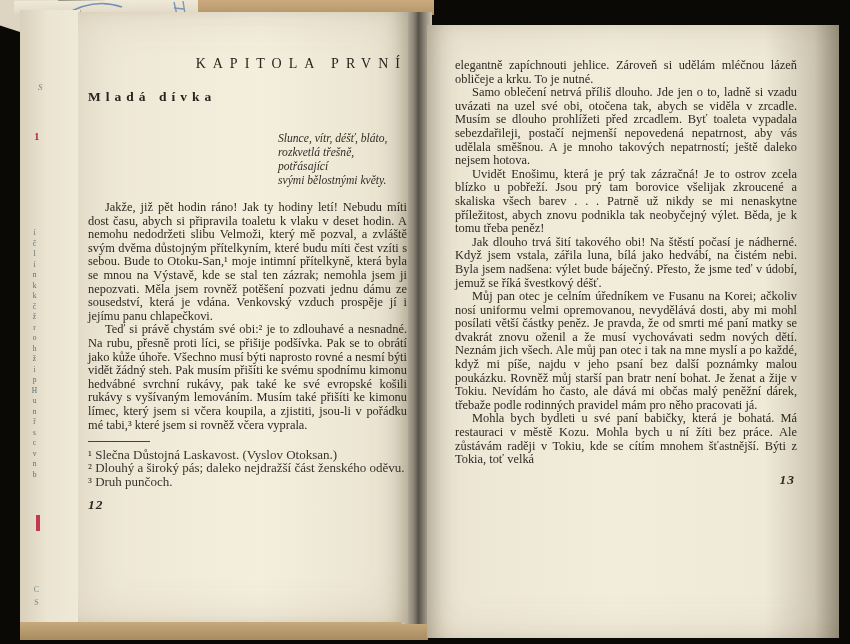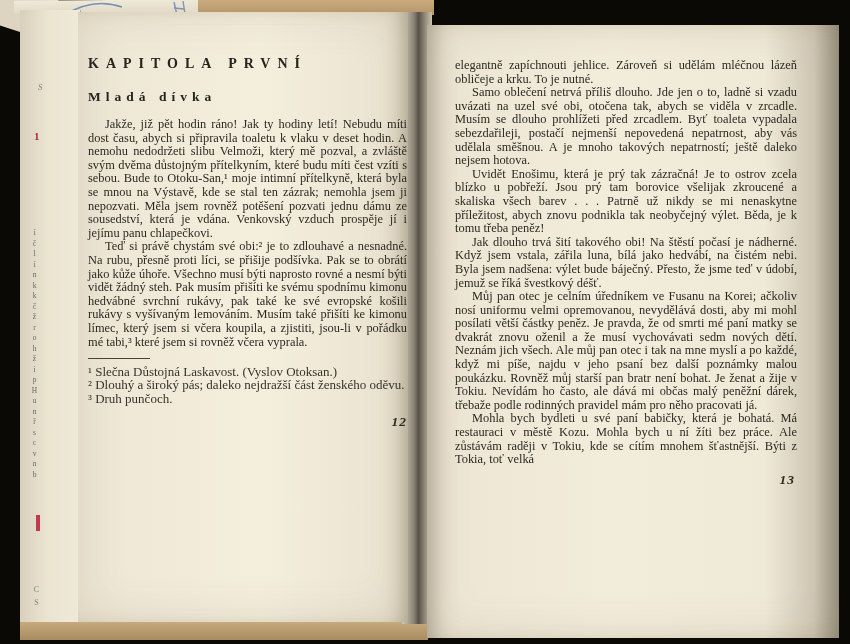--- a/index.html
+++ b/index.html
@@ -76,39 +76,39 @@
   .right-page{
     left:427px;top:25px;width:412px;height:613px;
     background:linear-gradient(90deg,#ece5d3,#f2ecdb 45%,#efe9d7 82%,#cfc7b4 94%,#978f7e);
     box-shadow:inset 18px 0 24px -14px rgba(95,85,62,.5),
                inset 0 0 46px rgba(125,105,72,.15);
   }
 
   
   .lp-col{position:absolute;left:10px;top:0;width:319px;}
   .chapter-title{
-    margin:44px 0 0;text-align:left;
-    font-size:14px;font-weight:bold;letter-spacing:7px;color:#27241f;
+    margin:44px 0 0;text-align:right;
+    font-size:14px;font-weight:normal;letter-spacing:7px;color:#27241f;
   }
   .chapter-subtitle{
     margin:17px 0 0;
     font-size:13.5px;font-weight:bold;letter-spacing:5px;color:#27241f;
   }
   .epigraph{
     margin:27px 0 0 190px;
     font-style:italic;font-size:11.6px;line-height:14px;color:#312d27;
   }
   .body-text{margin-top:13px;text-align:justify;font-size:12.4px;line-height:13.6px;}
   .body-text p{margin:0;text-indent:17px;}
   .body-text p.noindent{text-indent:0;}
   .footnote-rule{width:62px;border:0;border-top:1px solid #46423a;margin:9px 0 6px;}
   .footnotes{font-size:13px;line-height:13.2px;color:#37332c;}
   .footnotes div{margin:0;}
   .page-number{font-weight:bold;font-style:italic;font-size:13.5px;letter-spacing:1px;}
-  .lp-num{margin-top:9px;text-align:right;}
+  .lp-num{margin-top:9px;}
 
   
   .rp-col{position:absolute;left:28px;top:21px;width:342px;}
   .rp-num{margin-top:5px;text-align:right;padding-right:2px;}
 </style>
 </head>
 <body>
 
 <div class="stage">
 
@@ -130,20 +130,25 @@
     <div class="edge-bottom-text">CS</div>
   </div>
 
   <div class="gutter"></div>
 
   <div class="page left-page">
     <div class="lp-col">
       <div class="chapter-title">KAPITOLA PRVNÍ</div>
       <div class="chapter-subtitle">Mladá dívka</div>
 
+      <div class="epigraph">
+        <div>Slunce, vítr, déšť, bláto,</div>
+        <div>rozkvetlá třešně, potřásající</div>
+        <div>svými bělostnými květy.</div>
+      </div>
 
       <div class="body-text">
         <p>Jakže, již pět hodin ráno! Jak ty hodiny letí! Nebudu míti dost času, abych si připravila toaletu k vlaku v deset hodin. A nemohu nedodržeti slibu Velmoži, který mě pozval, a zvláště svým dvěma důstojným přítelkyním, které budu míti čest vzíti s sebou. Bude to Otoku-San,¹ moje intimní přítelkyně, která byla se mnou na Výstavě, kde se stal ten zázrak; nemohla jsem ji nepozvati. Měla jsem rovněž potěšení pozvati jednu dámu ze sousedství, která je vdána. Venkovský vzduch prospěje jí i jejímu panu chlapečkovi.</p>
         <p>Teď si právě chystám své obi:² je to zdlouhavé a nesnadné. Na rubu, přesně proti líci, se přišije podšívka. Pak se to obrátí jako kůže úhoře. Všechno musí býti naprosto rovné a nesmí býti vidět žádný steh. Pak musím přišíti ke svému spodnímu kimonu hedvábné svrchní rukávy, pak také ke své evropské košili rukávy s vyšívaným lemováním. Musím také přišíti ke kimonu límec, který jsem si včera koupila, a zjistiti, jsou-li v pořádku mé tabi,³ které jsem si rovněž včera vyprala.</p>
       </div>
 
       <hr class="footnote-rule">
       <div class="footnotes">
         <div>¹ Slečna Důstojná Laskavost. (Vyslov Otoksan.)</div>
         <div>² Dlouhý a široký pás; daleko nejdražší část ženského oděvu.</div>

